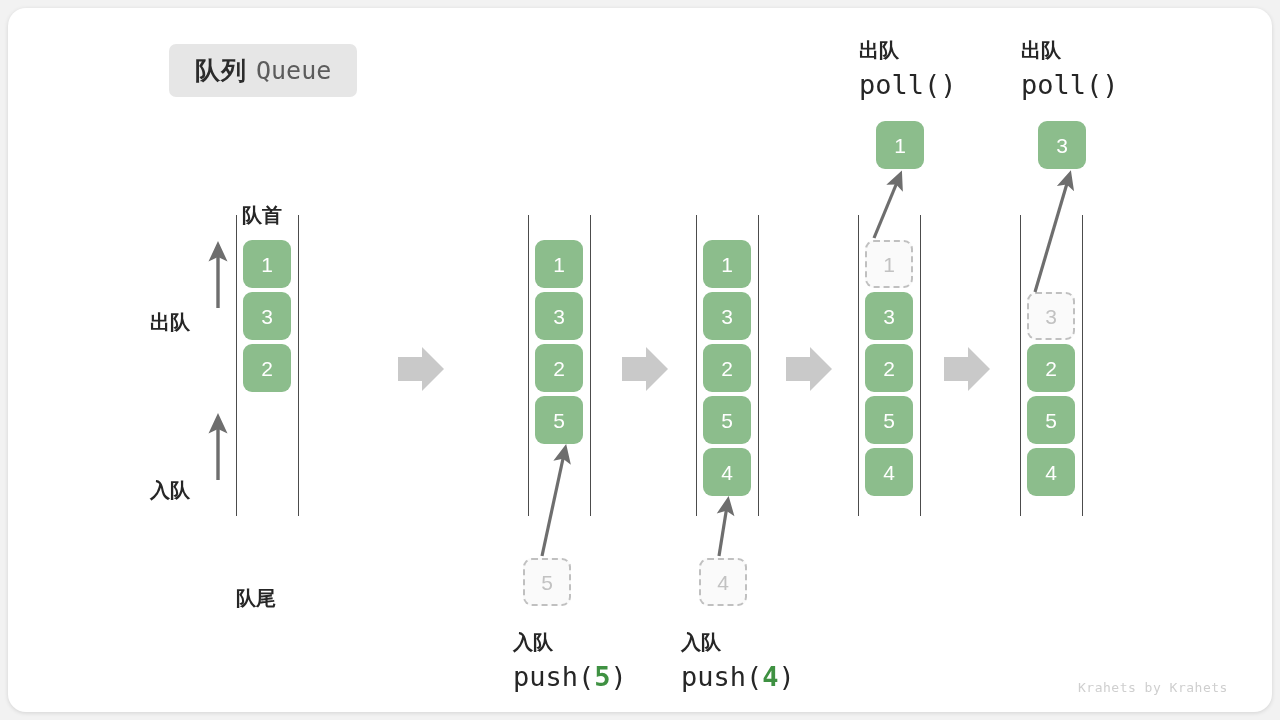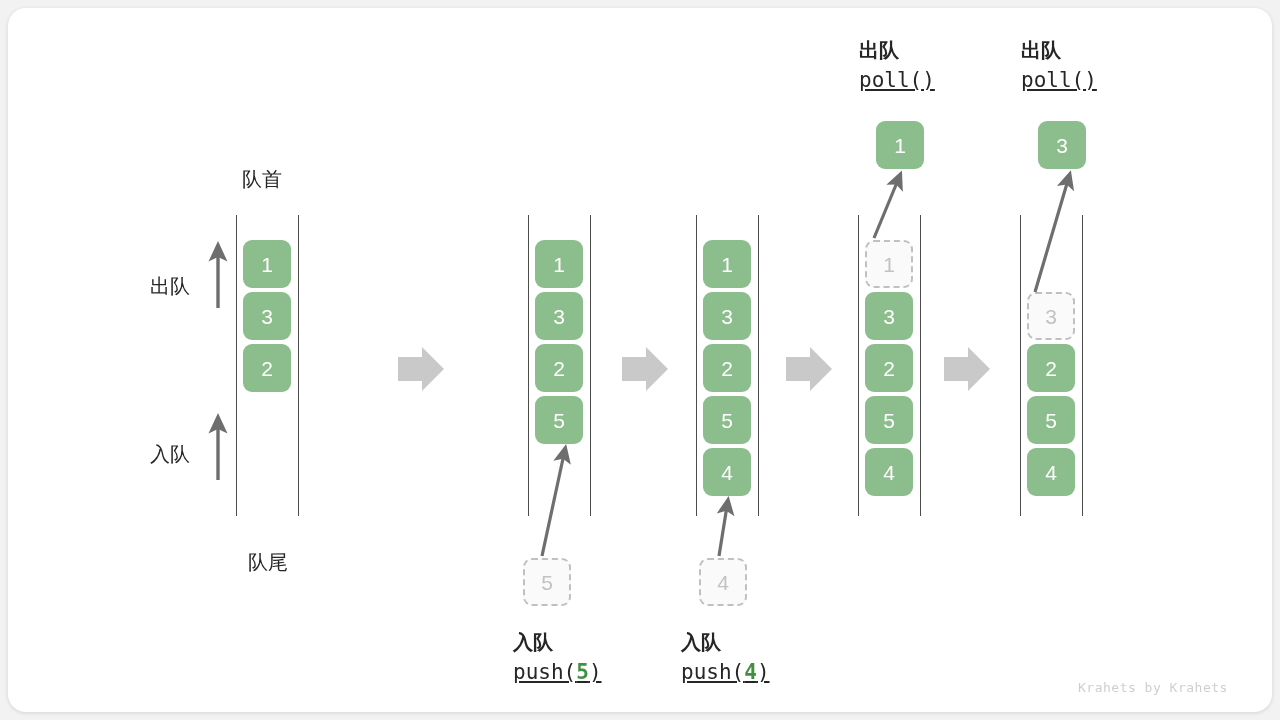--- a/index.html
+++ b/index.html
@@ -34,39 +34,38 @@
   }
   .title-en{
     font-size:25px;color:#5c5c5c;
     font-family:"DejaVu Sans Mono","Liberation Mono",monospace;
     margin-left:9px;
   }
 
   
   .lbl{
     position:absolute;
-    font-size:20px;font-weight:normal;color:#262626;
-    white-space:nowrap;line-height:1.34;
+    font-size:20px;font-weight:bold;color:#262626;
+    white-space:nowrap;line-height:1.34;margin-top:36px;
   }
   .lbl-head{left:234px;top:158px;}
-  .lbl-tail{left:240px;top:541px;}
+  .lbl-tail{left:228px;top:541px;}
   .lbl-out{left:142px;top:265px;}
   .lbl-in{left:142px;top:433px;}
 
   
   .caption{
     position:absolute;text-align:left;white-space:nowrap;line-height:1.45;
   }
   .caption .cn{
     display:block;font-size:20px;font-weight:bold;color:#262626;
   }
   .caption .code{
-    display:block;font-size:21px;color:#262626;
+    display:block;font-size:27px;color:#262626;
     font-family:"DejaVu Sans Mono","Liberation Mono",monospace;
-    text-decoration:underline;
   }
   .caption .code .arg{color:#3f9142;font-weight:bold;}
 
   .cap-push5{left:505px;top:620px;}
   .cap-push4{left:673px;top:620px;}
   .cap-poll1{left:851px;top:28px;}
   .cap-poll2{left:1013px;top:28px;}
 
   
   .col{position:absolute;top:0;width:100px;height:704px;}
@@ -116,20 +115,23 @@
     font-family:"DejaVu Sans Mono","Liberation Mono",monospace;
     font-size:13px;color:#cfcfcf;letter-spacing:.5px;white-space:nowrap;
   }
 </style>
 </head>
 <body>
 
 <div class="card">
   <div class="stage">
 
+    <div class="title-badge">
+      <span class="title-cn">队列</span><span class="title-en">Queue</span>
+    </div>
 
     <div class="lbl lbl-head">队首</div>
     <div class="lbl lbl-tail">队尾</div>
     <div class="lbl lbl-out">出队</div>
     <div class="lbl lbl-in">入队</div>
 
     <div class="col" style="left:228px">
       <div class="rail rail-l"></div>
       <div class="rail rail-r"></div>
       <div class="cell filled" style="top:232px">1</div>

